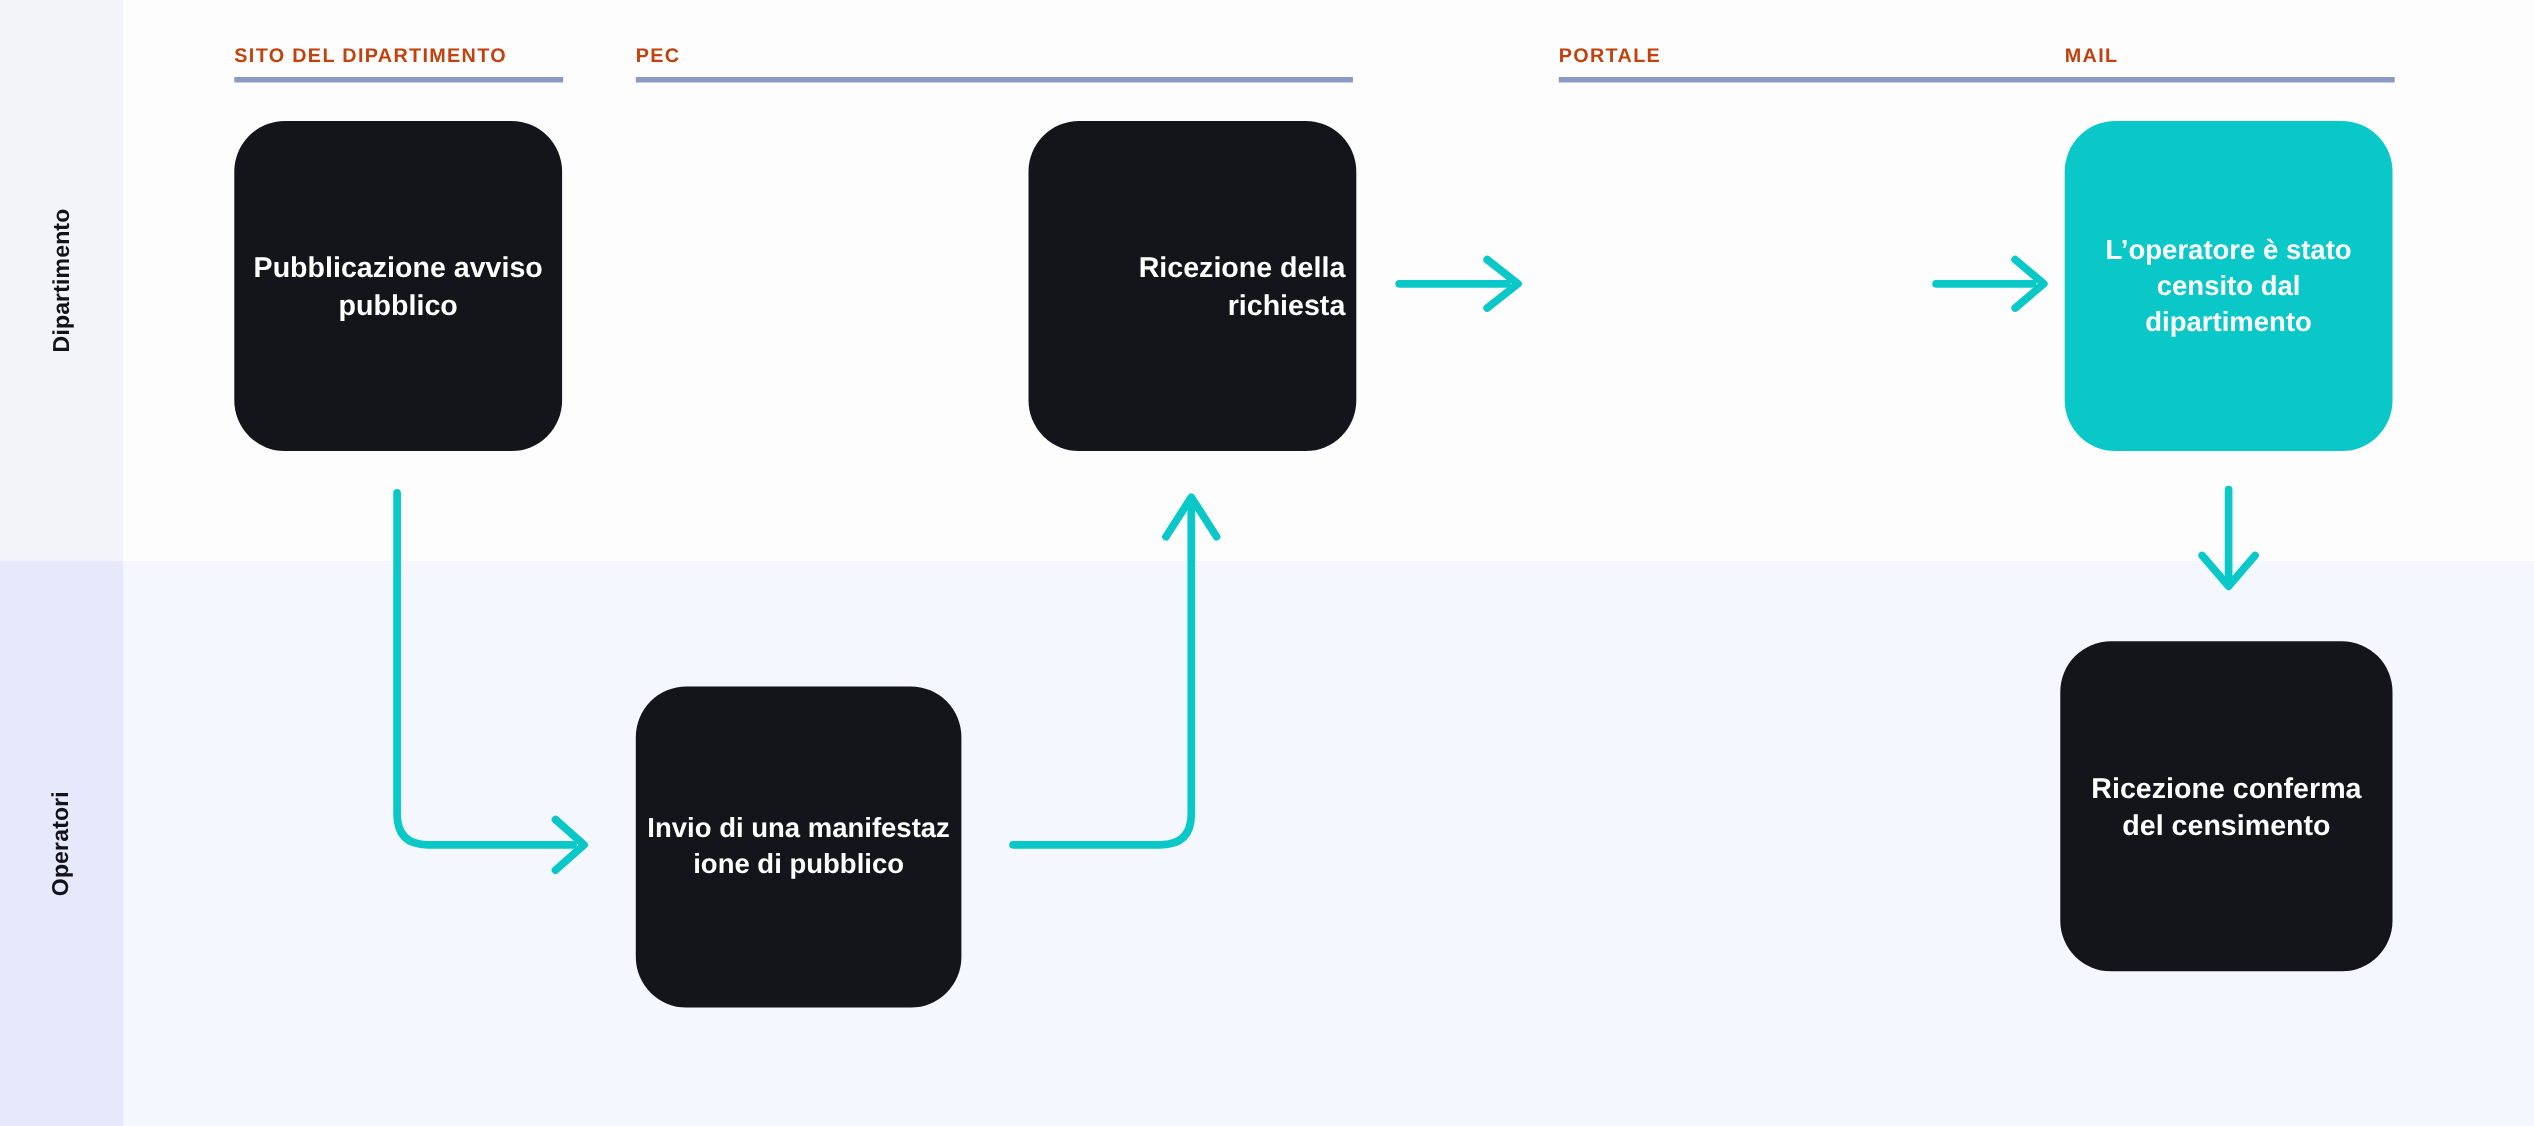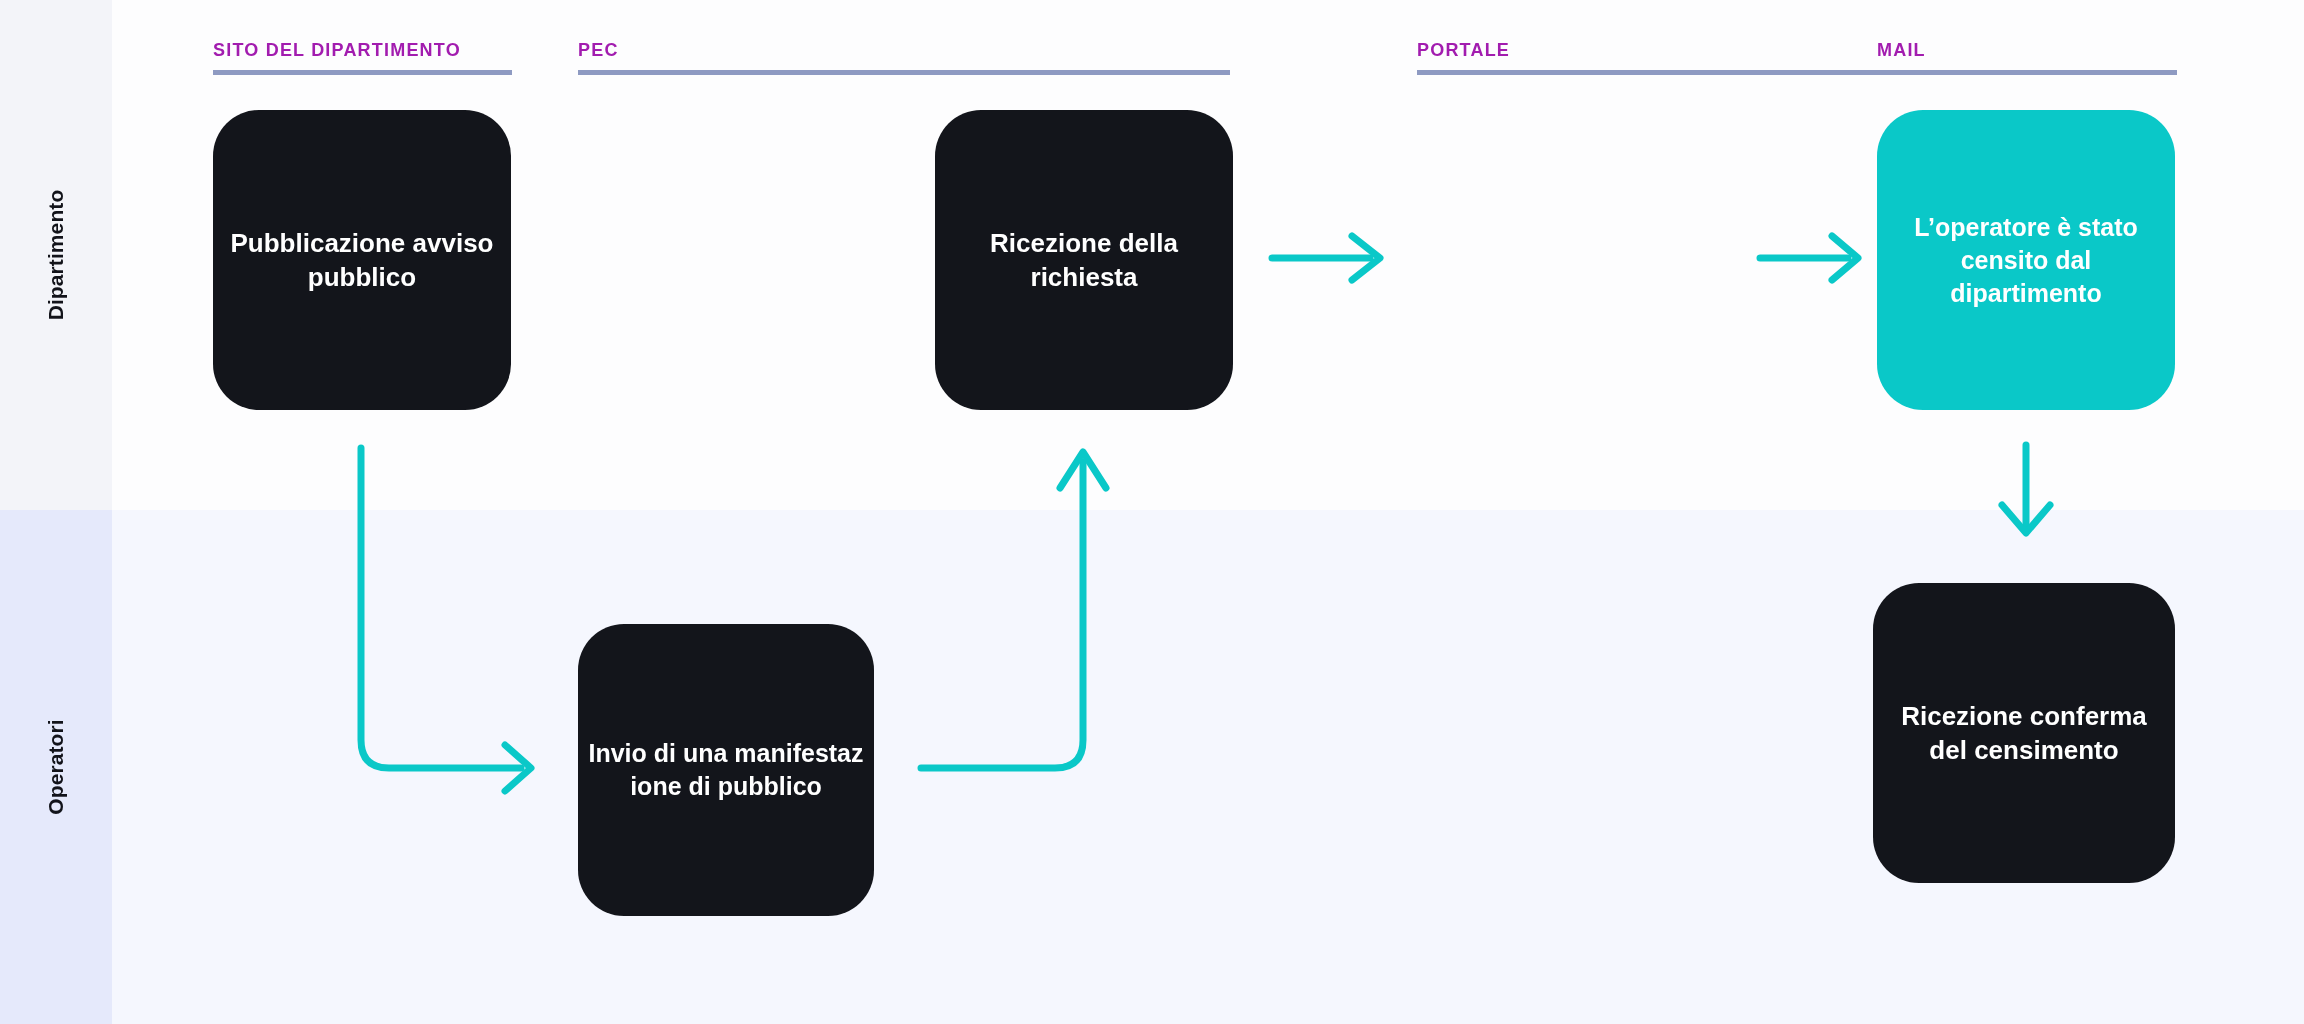--- a/index.html
+++ b/index.html
@@ -69,21 +69,21 @@
   .rail-label span {
     transform: rotate(-90deg);
     display: block;
   }
   .rail-label-top { top: 0; height: 510px; }
   .rail-label-bottom { top: 510px; height: 514px; }
 
   
   .col-head {
     position: absolute;
-    color: #a21caf;
+    color: #c2410c;
     font-size: 18px;
     font-weight: 600;
     letter-spacing: 1.2px;
     white-space: nowrap;
   }
   .col-rule {
     position: absolute;
     height: 5px;
     background: #8e9ac2;
     border-radius: 0;
@@ -184,21 +184,21 @@
   </svg>
 
   <div class="node dark" style="left:213px; top:110px; width:298px; height:300px;">
     <span class="txt">Pubblicazione avviso pubblico</span>
   </div>
 
   <div class="node dark wrapbreak" style="left:578px; top:624px; width:296px; height:292px; font-size:25px;">
     <span class="txt">Invio di una manifestazione di pubblico</span>
   </div>
 
-  <div class="node dark" style="left:935px; top:110px; width:298px; height:300px;">
+  <div class="node dark" style="left:935px; top:110px; width:298px; height:300px;text-align:right;">
     <span class="txt">Ricezione della richiesta</span>
   </div>
 
 
   <div class="node accent" style="left:1877px; top:110px; width:298px; height:300px; font-size:25px; padding:10px 30px;">
     <span class="txt">L’operatore è stato censito dal dipartimento</span>
   </div>
 
   <div class="node dark" style="left:1873px; top:583px; width:302px; height:300px;">
     <span class="txt">Ricezione conferma del censimento</span>

